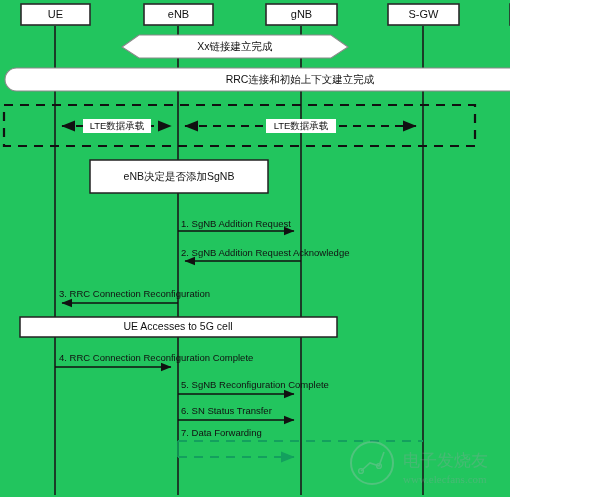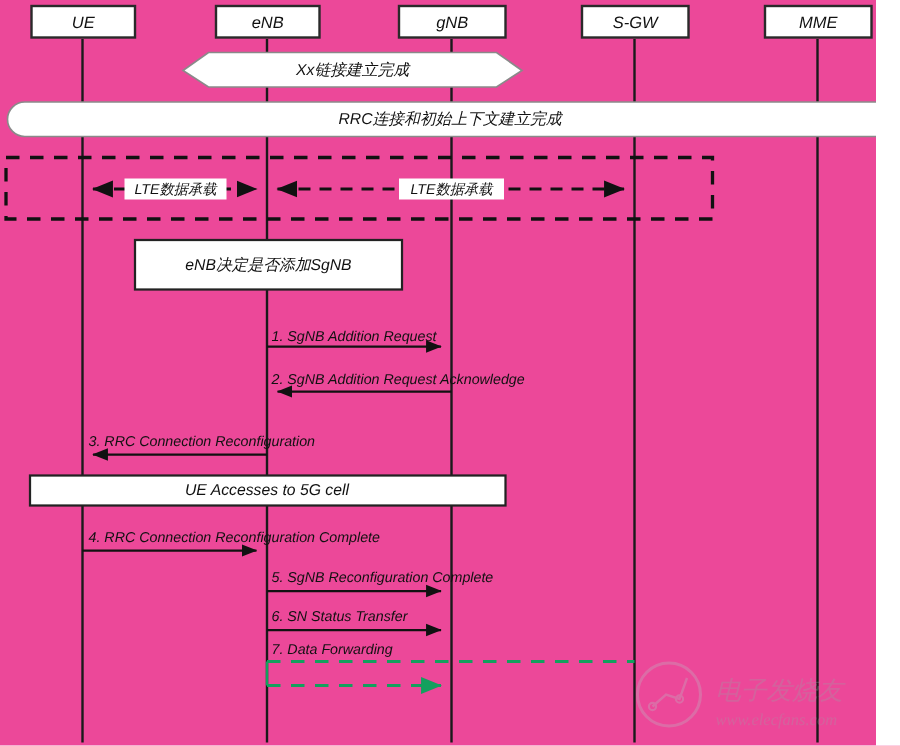--- a/index.html
+++ b/index.html
@@ -5,25 +5,24 @@
   html, body {
     margin: 0;
     padding: 0;
     background: #ffffff;
   }
   body {
     font-family: "Liberation Sans", "DejaVu Sans", sans-serif;
   }
   #diagram-root {
     position: relative;
-    width: 584px;
+    width: 510px;
     height: 497px;
-    background: #ec4899;
+    background: #22c55e;
     overflow: hidden;
-    font-style: italic;
   }
   svg#seq-svg {
     position: absolute;
     left: 0;
     top: 0;
     width: 600px;
     height: 497px;
   }
   .lifeline-line {
     stroke: #1a1a1a;

